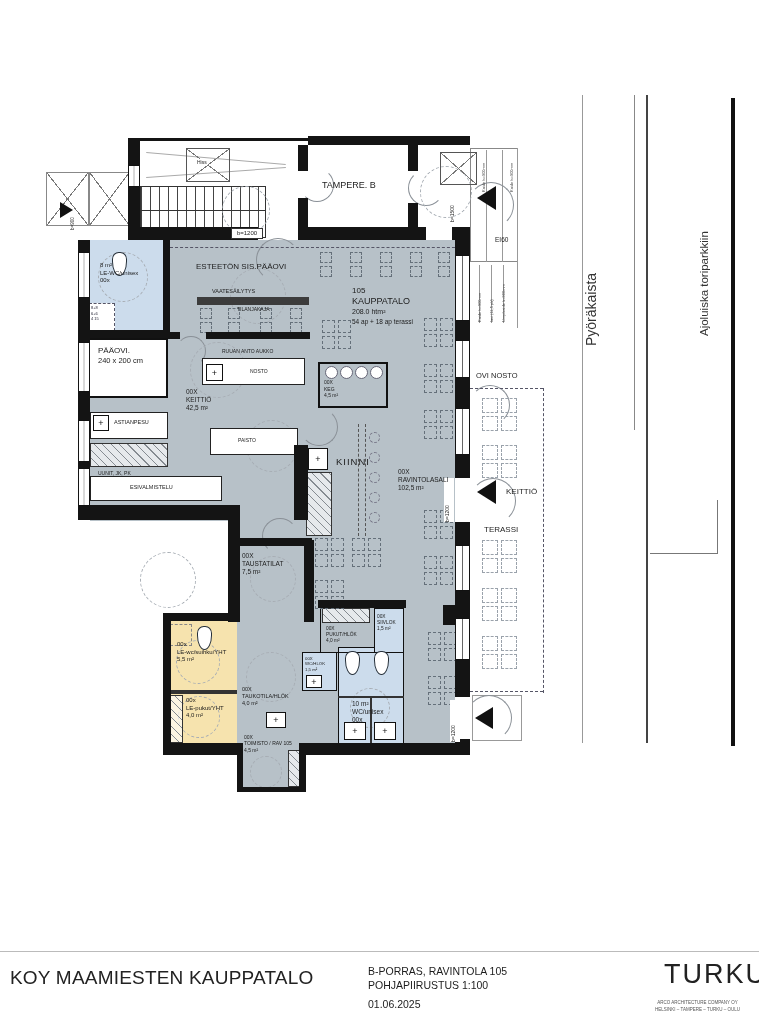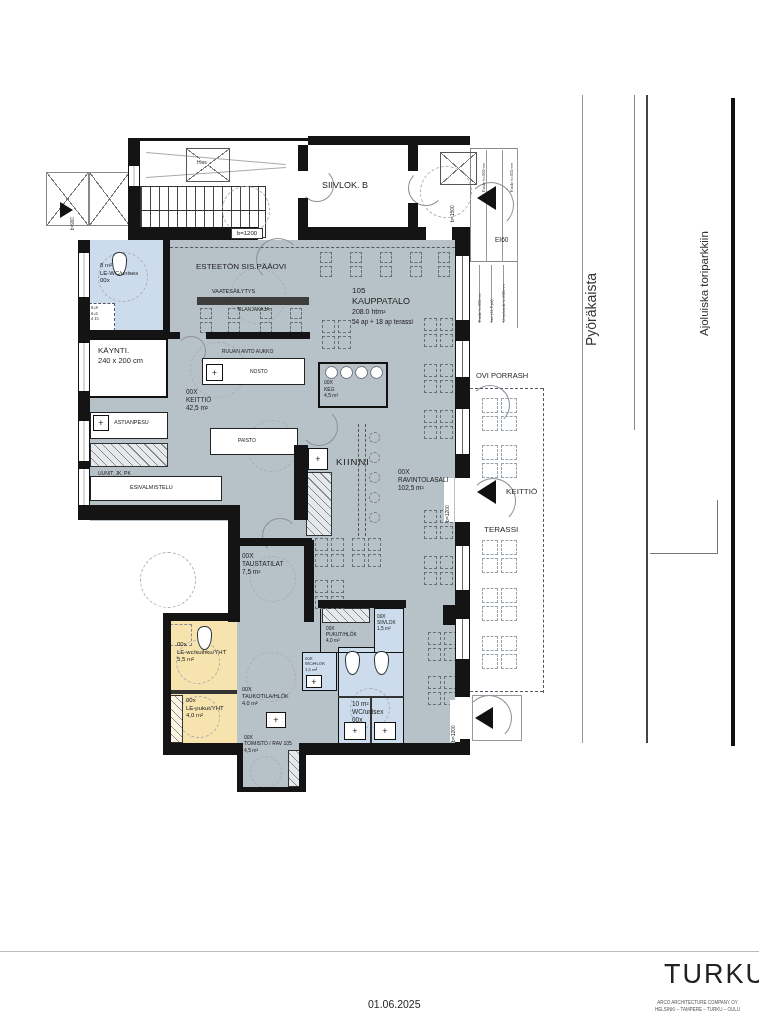--- a/index.html
+++ b/index.html
@@ -345,37 +345,37 @@
       <i></i>
     </div>
   <div class="grp gt" style="left:482px;top:636px">
       <i></i>
       <i></i>
       <i></i>
       <i></i>
     </div>
   <div class="a" style="left:472px;top:695px;width:50px;height:46px;border:1px solid #999;z-index:0"></div>
 
-  <div class="lbl" style="left:322px;top:180px;font-size:9px">SIIVLOK. B</div>
+  <div class="lbl" style="left:322px;top:180px;font-size:9px">TAMPERE. B</div>
   <div class="lbl" style="left:196px;top:262px;font-size:8px">ESTEETÖN SIS.PÄÄOVI</div>
   <div class="lbl" style="left:212px;top:288px;font-size:5.5px">VAATESÄILYTYS</div>
   <div class="lbl" style="left:237px;top:306px;font-size:5px">TILANJAKAJA</div>
   <div class="lbl" style="left:352px;top:286px;font-size:8px">
     <span>105</span><br>
     <span style="font-size:9px">KAUPPATALO</span><br>
     <span style="font-size:7px">208.0 htm²</span><br>
     <span style="font-size:6.5px">54 ap + 18 ap terassi</span>
   </div>
   <div class="lbl" style="left:100px;top:262px;font-size:6px">
     <span>8 m²</span><br>
     <span>LE-WC/unisex</span><br>
     <span>00x</span>
   </div>
   <div class="lbl" style="left:98px;top:346px;font-size:8px">
-    <span>KÄYNTI.</span><br>
+    <span>PÄÄOVI.</span><br>
     <span style="font-size:7.5px">240 x 200 cm</span>
   </div>
   <div class="lbl" style="left:186px;top:388px;font-size:6.5px">
     <span>00X</span><br>
     <span>KEITTIÖ</span><br>
     <span>42,5 m²</span>
   </div>
   <div class="lbl" style="left:222px;top:348px;font-size:5px">RUUAN ANTO AUKKO</div>
   <div class="lbl" style="left:250px;top:368px;font-size:5px">NOSTO</div>
   <div class="lbl" style="left:114px;top:419px;font-size:5.5px">ASTIANPESU</div>
@@ -386,21 +386,21 @@
     <span>00X</span><br>
     <span>KEG</span><br>
     <span>4,5 m²</span>
   </div>
   <div class="lbl" style="left:336px;top:456px;font-size:9.5px;letter-spacing:1px">KIINNI</div>
   <div class="lbl" style="left:398px;top:468px;font-size:6.5px">
     <span>00X</span><br>
     <span>RAVINTOLASALI</span><br>
     <span>102,5 m²</span>
   </div>
-  <div class="lbl" style="left:476px;top:371px;font-size:7.5px">OVI PORRASH</div>
+  <div class="lbl" style="left:476px;top:371px;font-size:7.5px">OVI NOSTO</div>
   <div class="lbl" style="left:506px;top:487px;font-size:8px">KEITTIÖ</div>
   <div class="lbl" style="left:484px;top:525px;font-size:8px">TERASSI</div>
   <div class="lbl" style="left:242px;top:552px;font-size:6.5px">
     <span>00X</span><br>
     <span>TAUSTATILAT</span><br>
     <span>7,5 m²</span>
   </div>
   <div class="lbl" style="left:177px;top:641px;font-size:6px">
     <span>00x</span><br>
     <span>LE-wc/suihku/YHT</span><br>
@@ -436,20 +436,25 @@
     <span>WC/HLÖK</span><br>
     <span>1,5 m²</span>
   </div>
   <div class="lbl" style="left:352px;top:700px;font-size:6.5px">
     <span>10 m²</span><br>
     <span>WC/unisex</span><br>
     <span>00x</span>
   </div>
 
   <div class="sline" style="left:0;top:951px;width:759px;height:1px;background:#bbb"></div>
+  <div class="lbl" style="left:10px;top:966px;font-size:19px;color:#222;letter-spacing:.2px">KOY MAAMIESTEN KAUPPATALO</div>
+  <div class="lbl" style="left:368px;top:964px;font-size:10.5px;line-height:1.35">
+    <span>B-PORRAS, RAVINTOLA 105</span><br>
+    <span>POHJAPIIRUSTUS 1:100</span>
+  </div>
   <div class="lbl" style="left:368px;top:998px;font-size:10.5px">01.06.2025</div>
   <div class="lbl" style="left:664px;top:958px;font-size:27px;letter-spacing:2px;color:#222">TURKU</div>
   <div class="lbl ctr" style="left:640px;top:1000px;width:115px;font-size:4.5px;color:#555;white-space:normal;line-height:1.5">
     <span>ARCO ARCHITECTURE COMPANY OY</span><br>
     <span>HELSINKI – TAMPERE – TURKU – OULU</span>
   </div>
 
 </div>
 
 </body></html>

